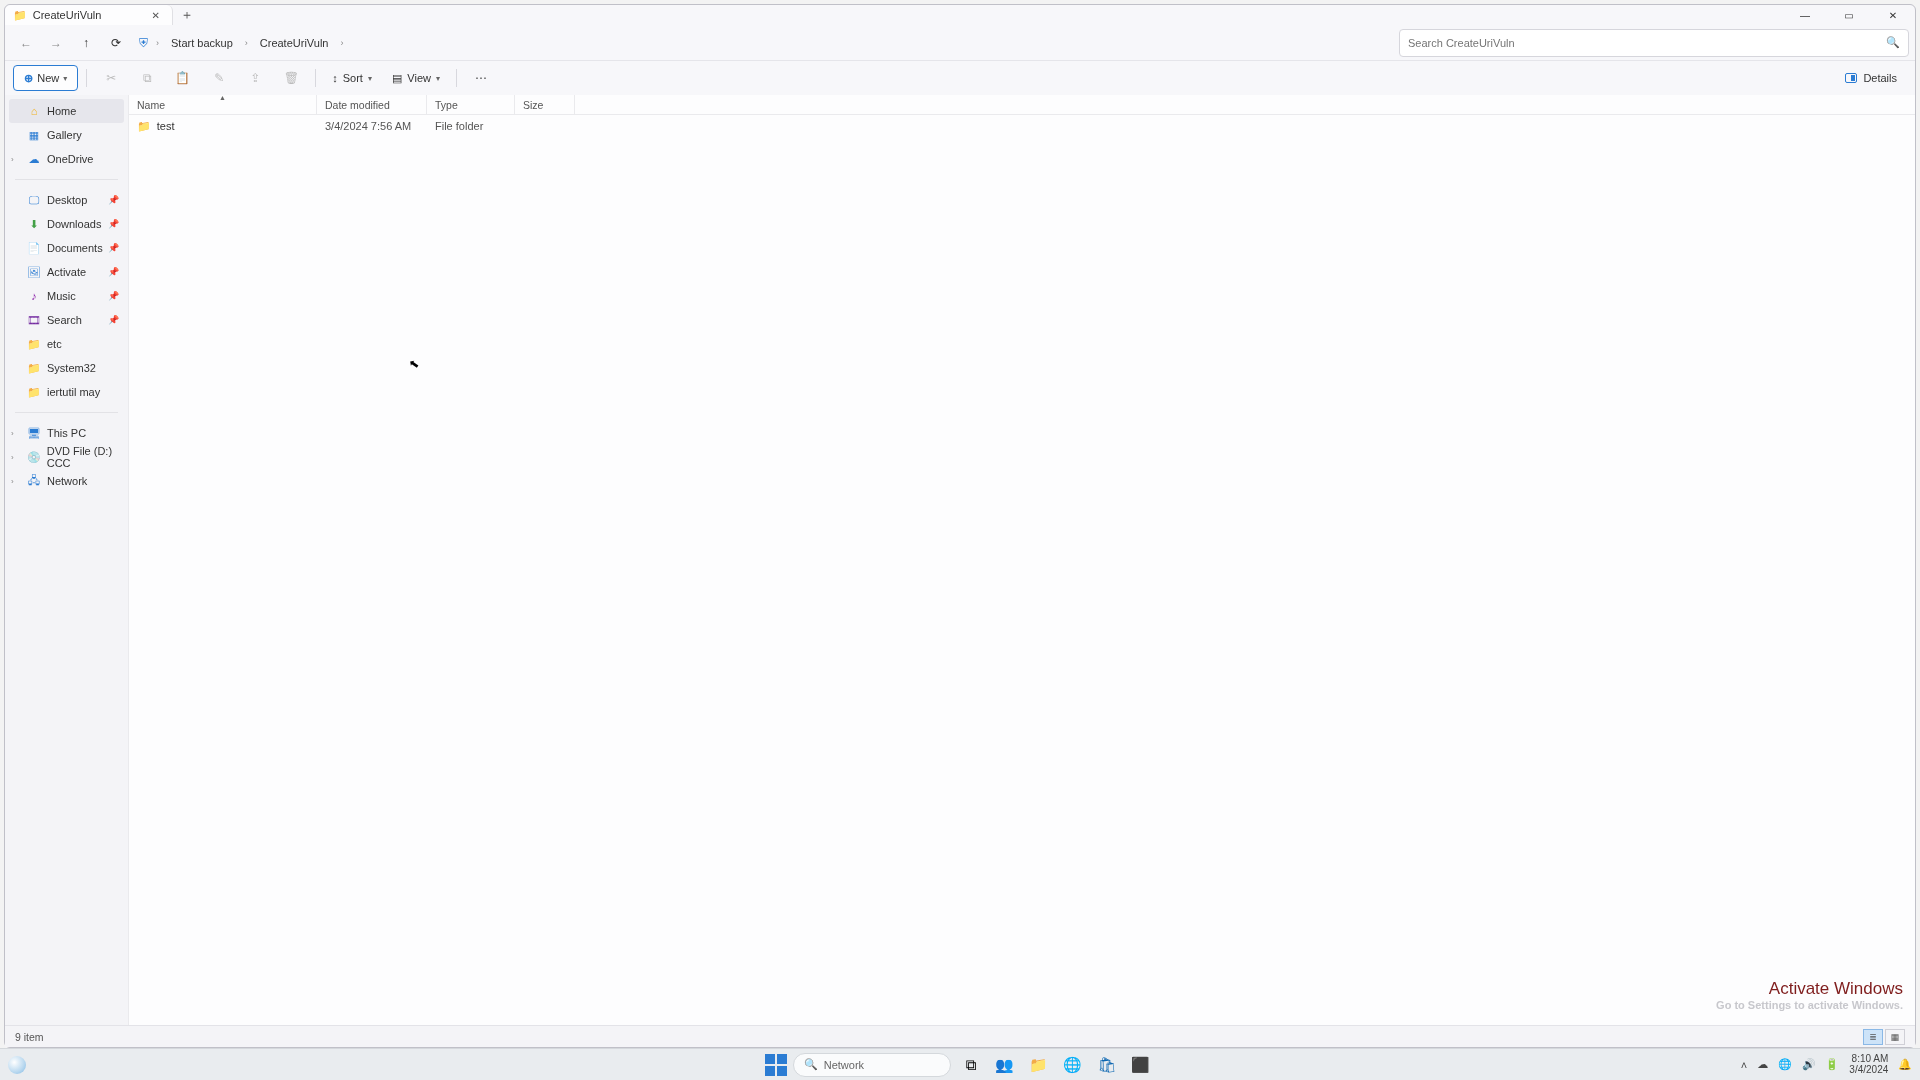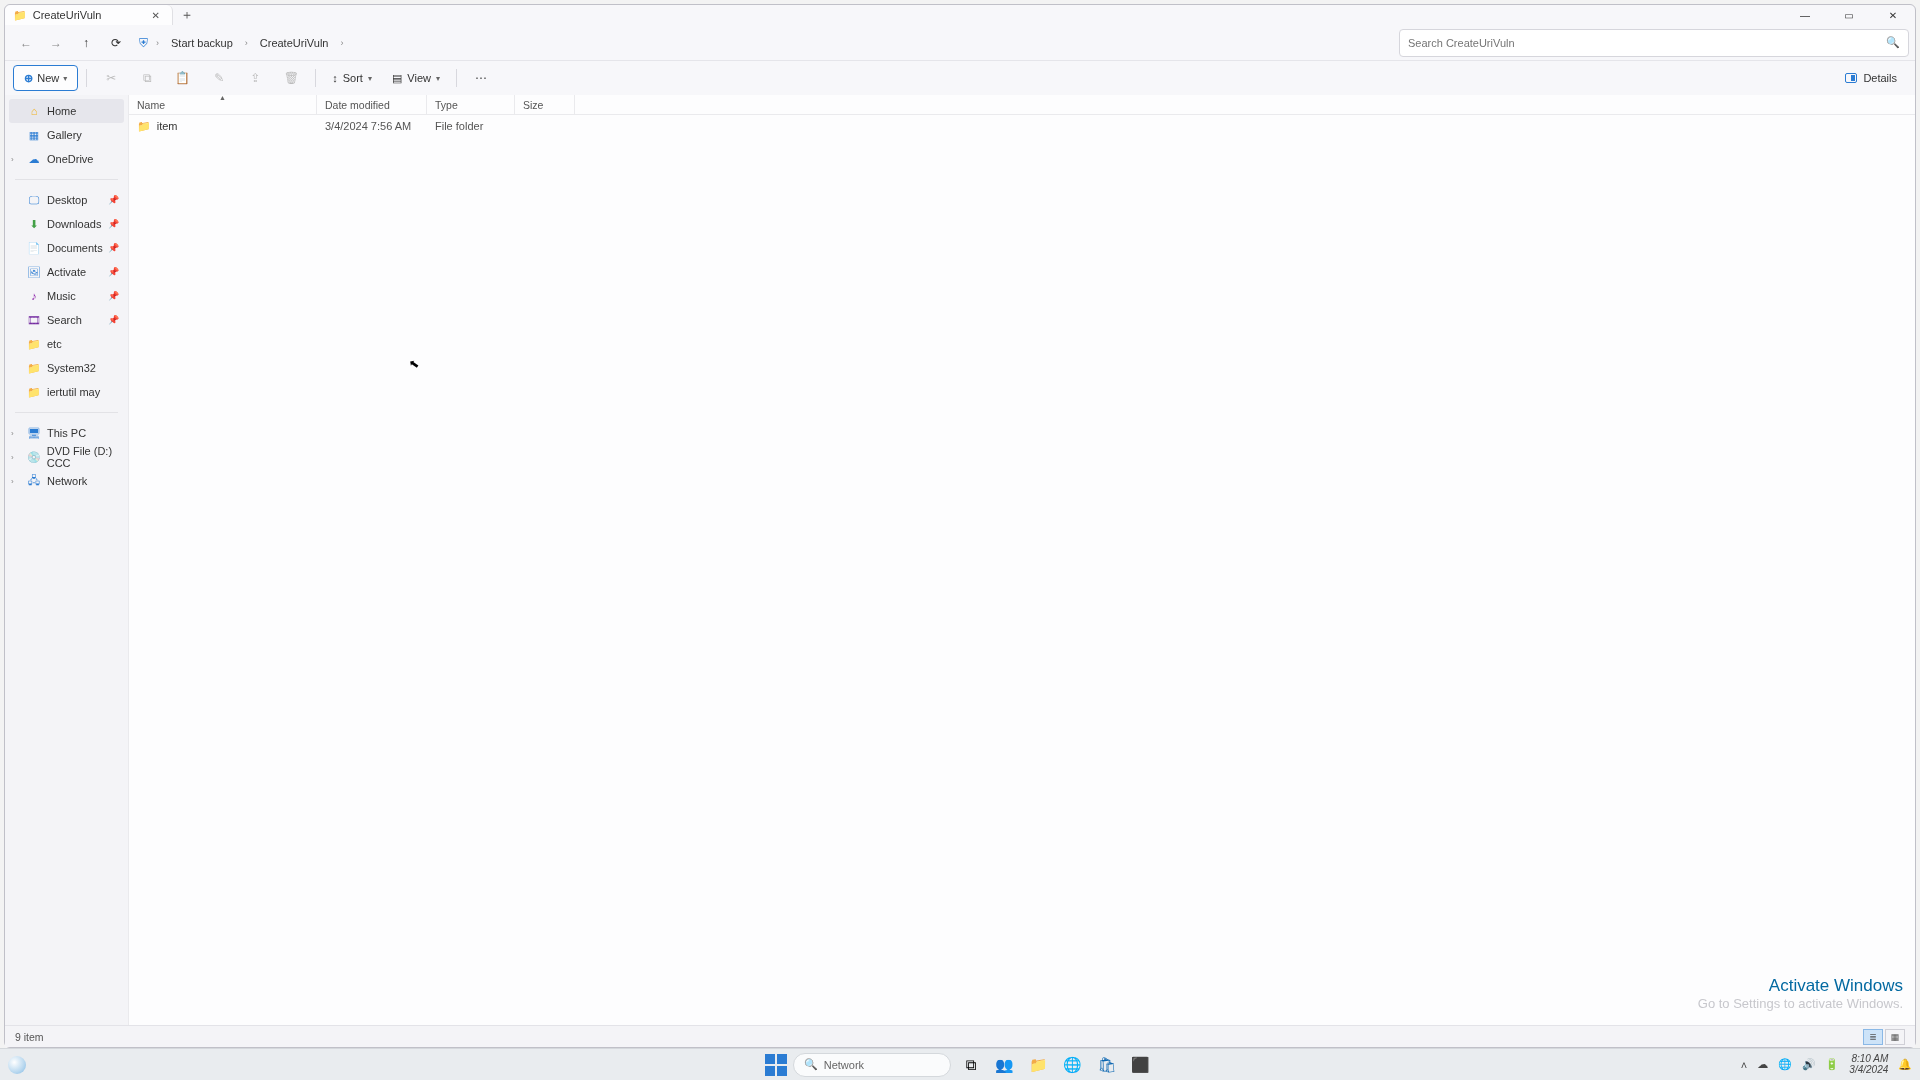--- a/index.html
+++ b/index.html
@@ -102,22 +102,22 @@
   .statusbar { height: 22px; background: #f4f4f7; border-top: 1px solid #e3e3e8;
                display: flex; align-items: center; padding: 0 10px; font-size: 10.5px; color: #555; }
   .statusbar .spacer { flex: 1; }
   .viewtoggle { display: flex; gap: 2px; }
   .vt { width: 20px; height: 16px; border: 1px solid #cfcfd6; display: flex;
         align-items: center; justify-content: center; font-size: 9px; cursor: pointer; }
   .vt.active { background: #cde3f8; border-color: #8ab8e6; }
   
   
   .watermark { position: absolute; right: 12px; bottom: 36px; text-align: right; }
-  .watermark .l1 { font-size: 17px; color: #0369a1; }
-  .watermark .l2 { font-size: 13px; color: #c7c7cc; }
+  .watermark .l1 { font-size: 17px; color: #7f1d1d; }
+  .watermark .l2 { font-size: 11px; color: #c7c7cc; font-weight: bold; }
   
   
   .cursor { position: absolute; left: 404px; top: 352px; font-size: 12px; color: #000;
             pointer-events: none; transform: rotate(-10deg); }
   
   
   .taskbar { position: absolute; left: 0; right: 0; bottom: 0; height: 32px;
              background: #e9ecef; border-top: 1px solid #d4d8dc;
              display: flex; align-items: center; font-size: 11px; }
   .taskbar .leftcluster { position: absolute; left: 8px; display: flex; align-items: center; }
@@ -127,21 +127,21 @@
   .start { width: 22px; height: 22px; display: grid; grid-template: 1fr 1fr / 1fr 1fr; gap: 2px;
            cursor: pointer; }
   .start div { background: #2b7cd3; }
   .search { width: 158px; height: 24px; background: #fafbfc; border: 1px solid #d4d8dc;
             border-radius: 12px; display: flex; align-items: center; gap: 6px; padding: 0 10px;
             color: #666; }
   .tb-icon { width: 28px; height: 28px; display: flex; align-items: center; justify-content: center;
              font-size: 15px; cursor: pointer; border-radius: 4px; }
   .taskbar .tray { position: absolute; right: 8px; display: flex; align-items: center; gap: 10px;
                    color: #444; }
-  .tray .clock { text-align: right; line-height: 1.05; font-size: 10px; font-style: italic; }
+  .tray .clock { text-align: right; line-height: 1.05; font-size: 10px; }
   .tray .ticon { font-size: 11px; cursor: pointer; }
 </style>
 </head>
 <body>
 
 <div class="window">
 
   <div class="titlebar">
     <div class="tab">
       <span class="folder-glyph">📁</span>
@@ -298,21 +298,21 @@
         </div>
         <div class="col size">
           <span>Size</span>
         </div>
       </div>
 
       <div class="filelist">
         <div class="row">
           <div class="cell name">
             <span class="fico">📁</span>
-            <span>item</span>
+            <span>test</span>
           </div>
           <div class="cell date">3/4/2024 7:56 AM</div>
           <div class="cell type">File folder</div>
           <div class="cell size"></div>
         </div>
       </div>
     </div>
   </div>
 
   <div class="watermark">

